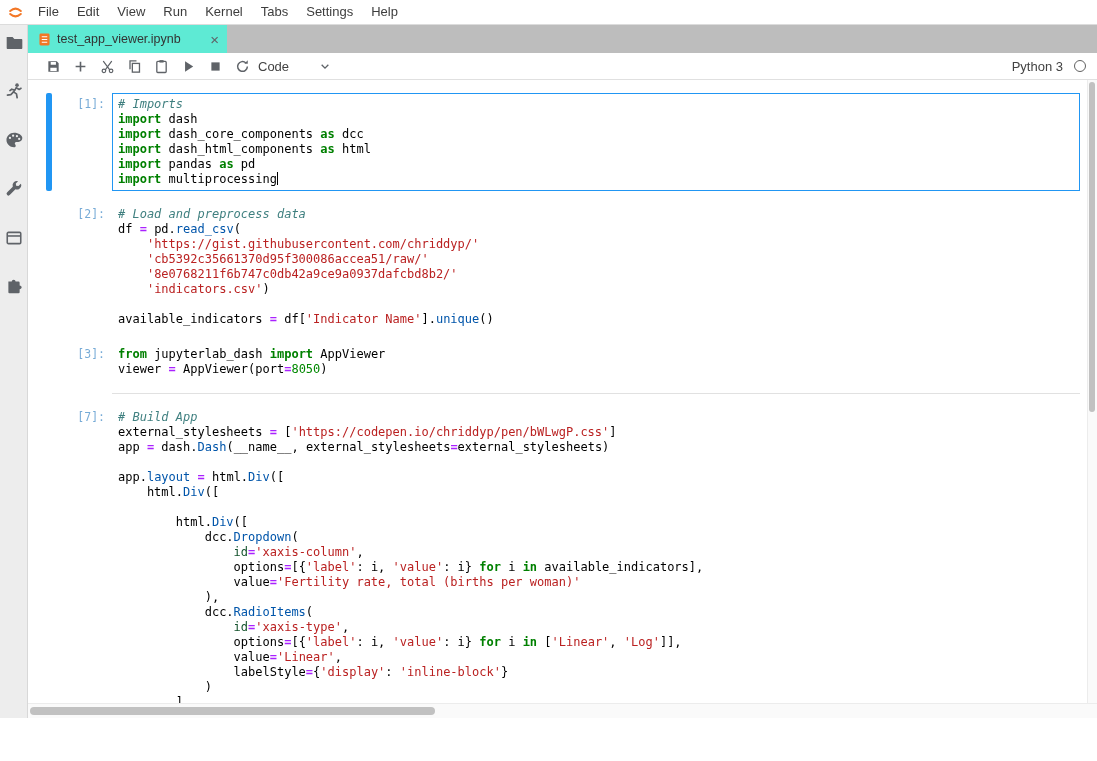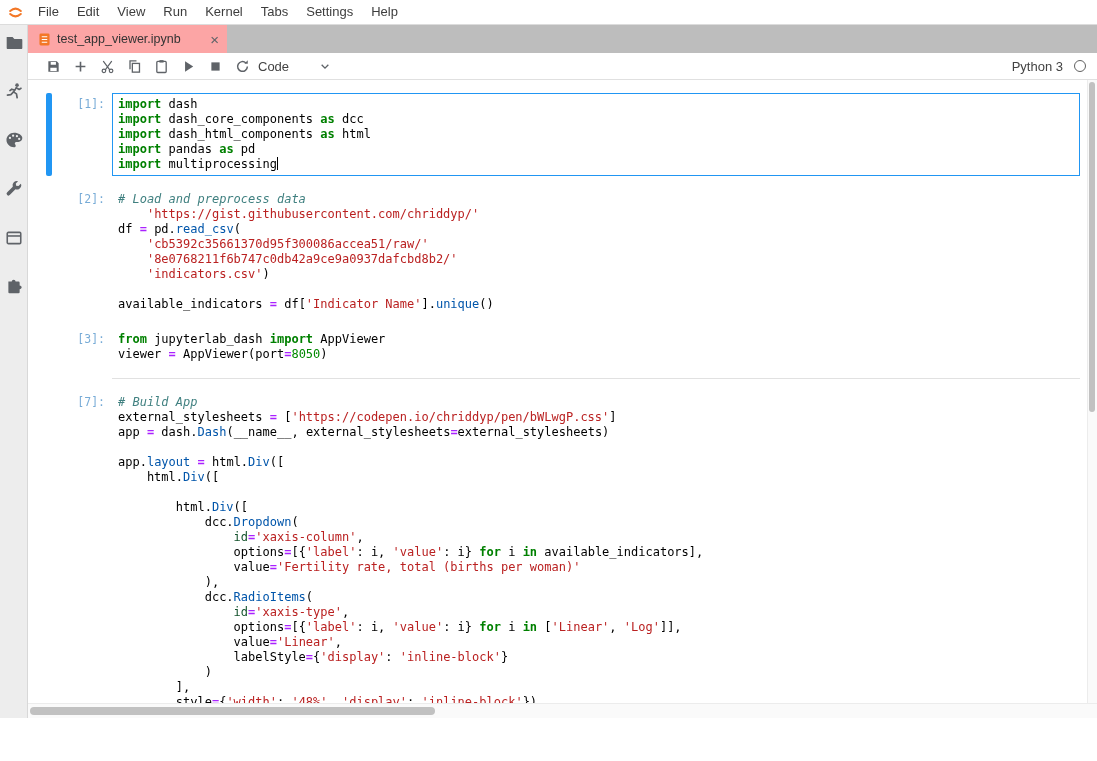--- a/index.html
+++ b/index.html
@@ -17,21 +17,21 @@
   
   .main-row{flex:1;display:flex;min-height:0;}
   .activity-bar{width:28px;background:#ededed;border-right:1px solid #d8d8d8;display:flex;flex-direction:column;
                 align-items:center;padding-top:8px;gap:31px;flex:0 0 auto;}
   .activity-icon{width:18px;height:18px;}
   .activity-icon svg{width:18px;height:18px;display:block;}
   .content-col{flex:1;display:flex;flex-direction:column;min-width:0;}
 
   
   .tabbar{height:28px;background:#bdbdbd;display:flex;flex:0 0 auto;}
-  .tab{width:199px;background:#fca5a5;display:flex;align-items:center;padding:0 8px 0 11px;}
+  .tab{width:199px;background:#5eead4;display:flex;align-items:center;padding:0 8px 0 11px;}
   .tab-icon{width:11px;height:13px;margin-right:7px;flex:0 0 auto;}
   .tab-title{font-size:12.5px;color:#333;white-space:nowrap;overflow:hidden;flex:1;}
   .tab-close{font-size:15px;color:#5f6368;margin-left:6px;line-height:1;cursor:pointer;}
 
   
   .toolbar{height:27px;background:#fff;border-bottom:1px solid #e0e0e0;display:flex;align-items:center;
            padding-left:12px;flex:0 0 auto;}
   .tb-btn{width:27px;height:24px;display:flex;align-items:center;justify-content:center;cursor:pointer;}
   .tb-btn svg{width:15px;height:15px;display:block;}
   .celltype{margin-left:2px;width:72px;display:flex;align-items:center;justify-content:space-between;
@@ -206,34 +206,35 @@
           <span class="kernel-circle"></span>
         </div>
       </div>
 
       <div class="nb-row">
         <div class="notebook">
             <div class="cell selected">
               <div class="collapser"></div>
               <div class="prompt">[1]:</div>
               <div class="editor">
+                <div class="cm-line"><span class="tok-com"># Imports</span></div>
                 <div class="cm-line"><span class="tok-kw">import</span><span> dash</span></div>
                 <div class="cm-line"><span class="tok-kw">import</span><span> dash_core_components </span><span class="tok-kw">as</span><span> dcc</span></div>
                 <div class="cm-line"><span class="tok-kw">import</span><span> dash_html_components </span><span class="tok-kw">as</span><span> html</span></div>
                 <div class="cm-line"><span class="tok-kw">import</span><span> pandas </span><span class="tok-kw">as</span><span> pd</span></div>
                 <div class="cm-line"><span class="tok-kw">import</span><span> multiprocessing</span><span class="cursor"></span></div>
               </div>
             </div>
             <div class="cell">
               <div class="collapser"></div>
               <div class="prompt">[2]:</div>
               <div class="editor">
                 <div class="cm-line"><span class="tok-com"># Load and preprocess data</span></div>
+                <div class="cm-line"><span>df </span><span class="tok-op">=</span><span> pd.</span><span class="tok-prop">read_csv</span><span>(</span></div>
                 <div class="cm-line"><span>    </span><span class="tok-str">'https://gist.githubusercontent.com/chriddyp/'</span></div>
-                <div class="cm-line"><span>df </span><span class="tok-op">=</span><span> pd.</span><span class="tok-prop">read_csv</span><span>(</span></div>
                 <div class="cm-line"><span>    </span><span class="tok-str">'cb5392c35661370d95f300086accea51/raw/'</span></div>
                 <div class="cm-line"><span>    </span><span class="tok-str">'8e0768211f6b747c0db42a9ce9a0937dafcbd8b2/'</span></div>
                 <div class="cm-line"><span>    </span><span class="tok-str">'indicators.csv'</span><span>)</span></div>
                 <div class="cm-line"></div>
                 <div class="cm-line"><span>available_indicators </span><span class="tok-op">=</span><span> df[</span><span class="tok-str">'Indicator Name'</span><span>].</span><span class="tok-prop">unique</span><span>()</span></div>
               </div>
             </div>
             <div class="cell">
               <div class="collapser"></div>
               <div class="prompt">[3]:</div>

